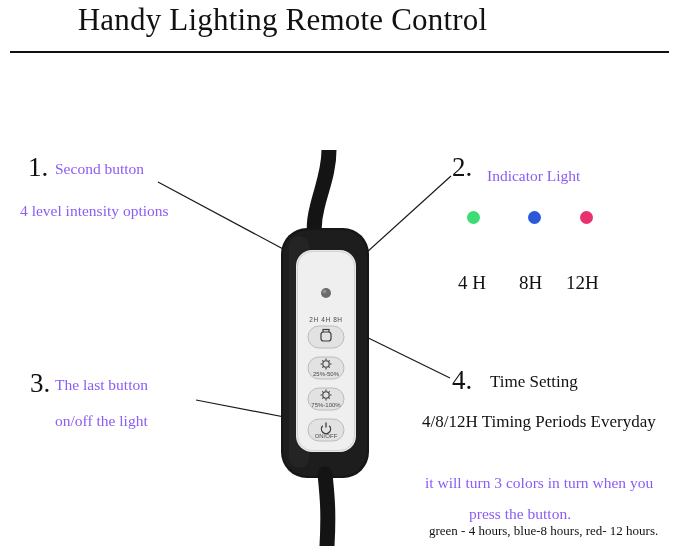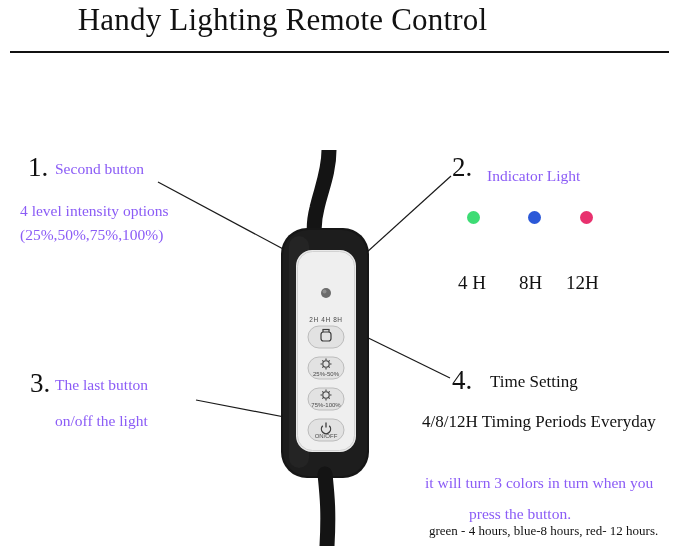--- a/index.html
+++ b/index.html
@@ -183,21 +183,20 @@
     <g stroke="#3c3c3c" stroke-width="1.3" fill="none">
       <path d="M67.7 275.8 A 4.6 4.6 0 1 0 74.3 275.8"></path>
       <line x1="71" y1="272.5" x2="71" y2="277.5"></line>
     </g>
     <text x="71" y="288" font-family="Liberation Sans, sans-serif" font-size="6" fill="#4a4a4a" text-anchor="middle">ON/OFF</text>
   </svg>
 
   <div class="num" style="left:28px; top:152px;">1.</div>
   <div class="lbl" style="left:55px; top:160px;">Second button</div>
   <div class="lbl" style="left:20px; top:202px;">4 level intensity options</div>
-  <div class="lbl" style="left:20px; top:226px;">(25%,50%,75%,100%)</div>
 
   <div class="num" style="left:452px; top:152px;">2.</div>
   <div class="lbl" style="left:487px; top:167px;">Indicator Light</div>
 
   <div class="led" style="left:467px; top:211px; background:#3ddc74;"></div>
   <div class="led" style="left:528px; top:211px; background:#2b58d8;"></div>
   <div class="led" style="left:580px; top:211px; background:#e8316e;"></div>
 
   <div class="led-lbl" style="left:458px; top:232px;">4 H</div>
   <div class="led-lbl" style="left:519px; top:232px;">8H</div>

